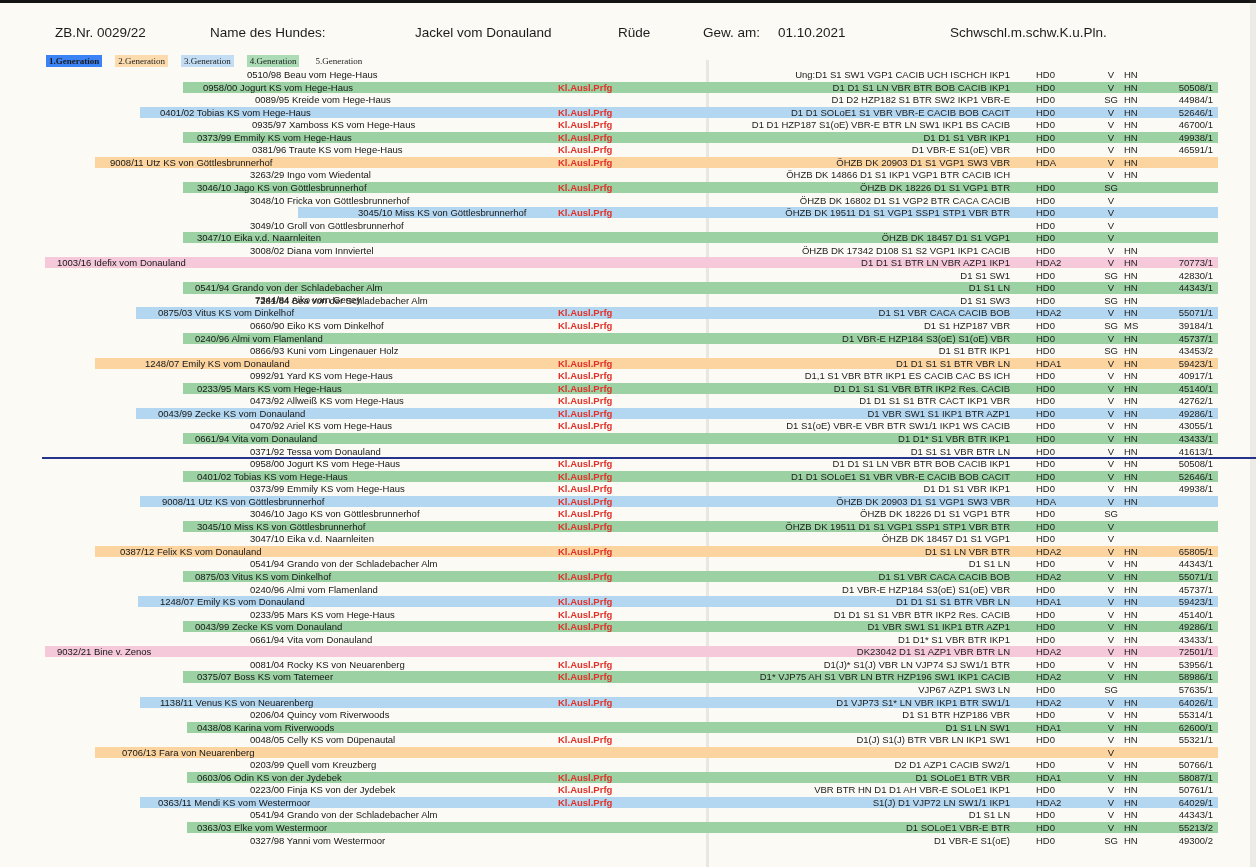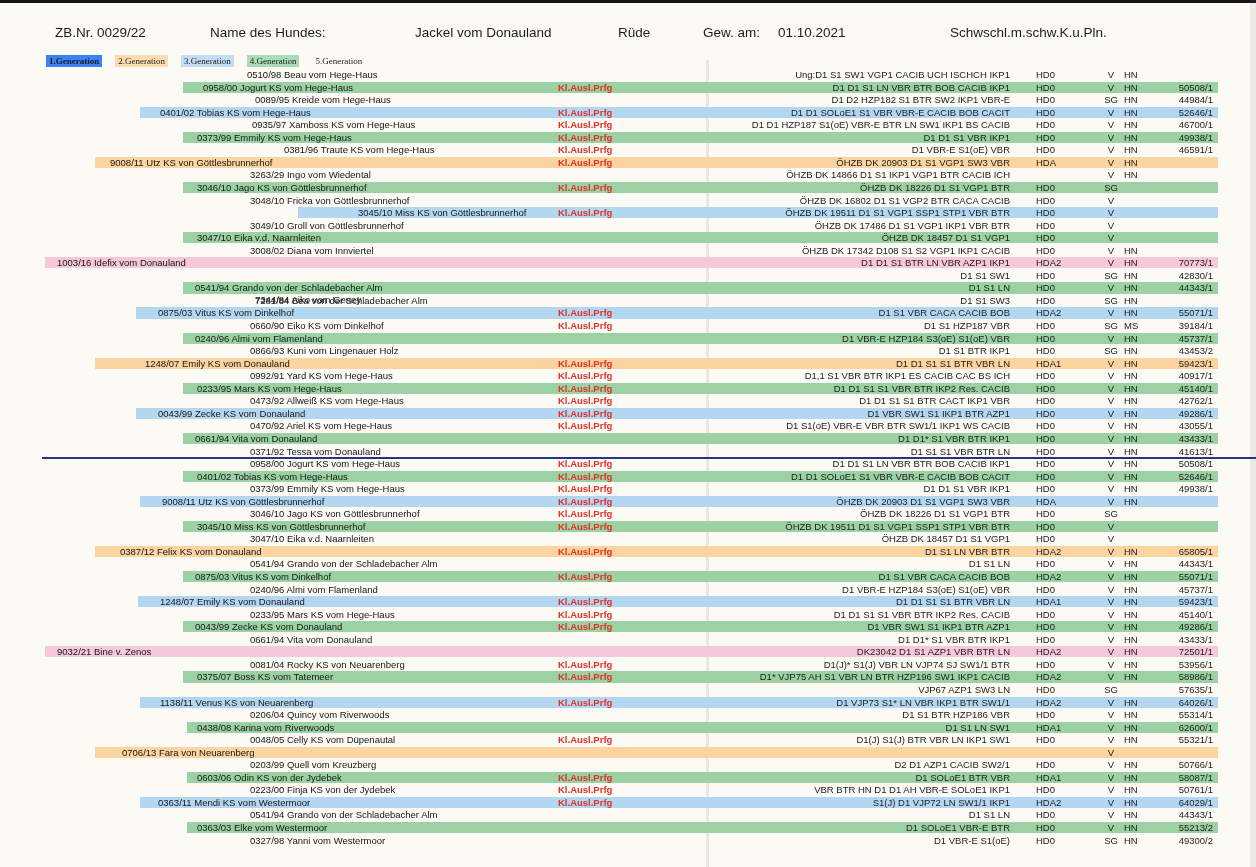--- a/index.html
+++ b/index.html
@@ -92,21 +92,21 @@
         <div class="band" style="left: 183px; background: rgb(156, 209, 163);"></div>
         <span class="cell nm" style="left: 197px;">0373/99 Emmily KS vom Hege-Haus</span>
         <span class="cell kl" style="color: rgb(226, 49, 40);">Kl.Ausl.Prfg</span>
         <span class="cell aw">D1 D1 S1 VBR IKP1</span>
         <span class="cell hd">HD0</span>
         <span class="cell fm">V</span>
         <span class="cell pf">HN</span>
         <span class="cell no">49938/1</span>
       </div>
       <div class="row" style="top: 144.3px;">
-        <span class="cell nm" style="left: 252px; margin-left: 32px;">0381/96 Traute KS vom Hege-Haus</span>
+        <span class="cell nm" style="left: 252px;">0381/96 Traute KS vom Hege-Haus</span>
         <span class="cell kl" style="color: rgb(226, 49, 40);">Kl.Ausl.Prfg</span>
         <span class="cell aw">D1 VBR-E S1(oE) VBR</span>
         <span class="cell hd">HD0</span>
         <span class="cell fm">V</span>
         <span class="cell pf">HN</span>
         <span class="cell no">46591/1</span>
       </div>
       <div class="row" style="top: 156.85px;">
         <div class="band" style="left: 95px; background: rgb(251, 212, 160);"></div>
         <span class="cell nm" style="left: 110px;">9008/11 Utz KS von Göttlesbrunnerhof</span>
@@ -139,21 +139,20 @@
       <div class="row" style="top: 207.05px;">
         <div class="band" style="left: 298px; background: rgb(180, 215, 241);"></div>
         <span class="cell nm" style="left: 358px;">3045/10 Miss KS von Göttlesbrunnerhof</span>
         <span class="cell kl" style="color: rgb(226, 49, 40);">Kl.Ausl.Prfg</span>
         <span class="cell aw">ÖHZB DK 19511 D1 S1 VGP1 SSP1 STP1 VBR BTR</span>
         <span class="cell hd">HD0</span>
         <span class="cell fm">V</span>
       </div>
       <div class="row" style="top: 219.6px;">
         <span class="cell nm" style="left: 250px;">3049/10 Groll von Göttlesbrunnerhof</span>
-        <span class="cell aw">ÖHZB DK 17486 D1 S1 VGP1 IKP1 VBR BTR</span>
         <span class="cell hd">HD0</span>
         <span class="cell fm">V</span>
       </div>
       <div class="row" style="top: 232.15px;">
         <div class="band" style="left: 183px; background: rgb(156, 209, 163);"></div>
         <span class="cell nm" style="left: 197px;">3047/10 Eika v.d. Naarnleiten</span>
         <span class="cell aw">ÖHZB DK 18457 D1 S1 VGP1</span>
         <span class="cell hd">HD0</span>
         <span class="cell fm">V</span>
       </div>

